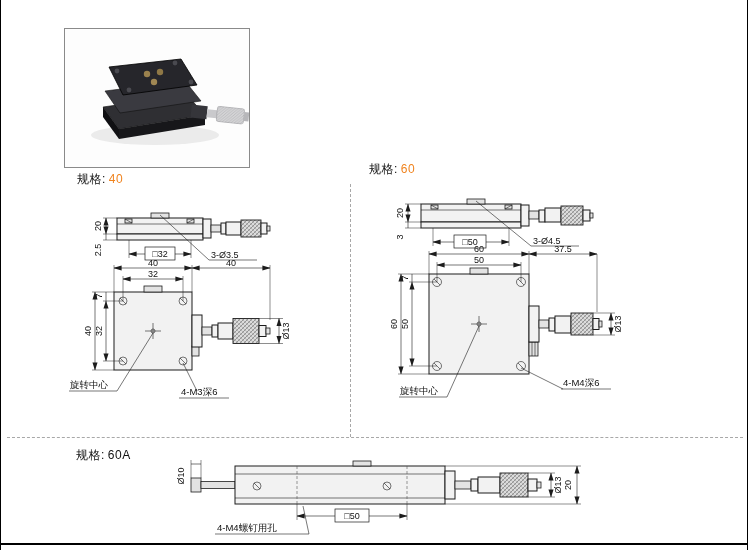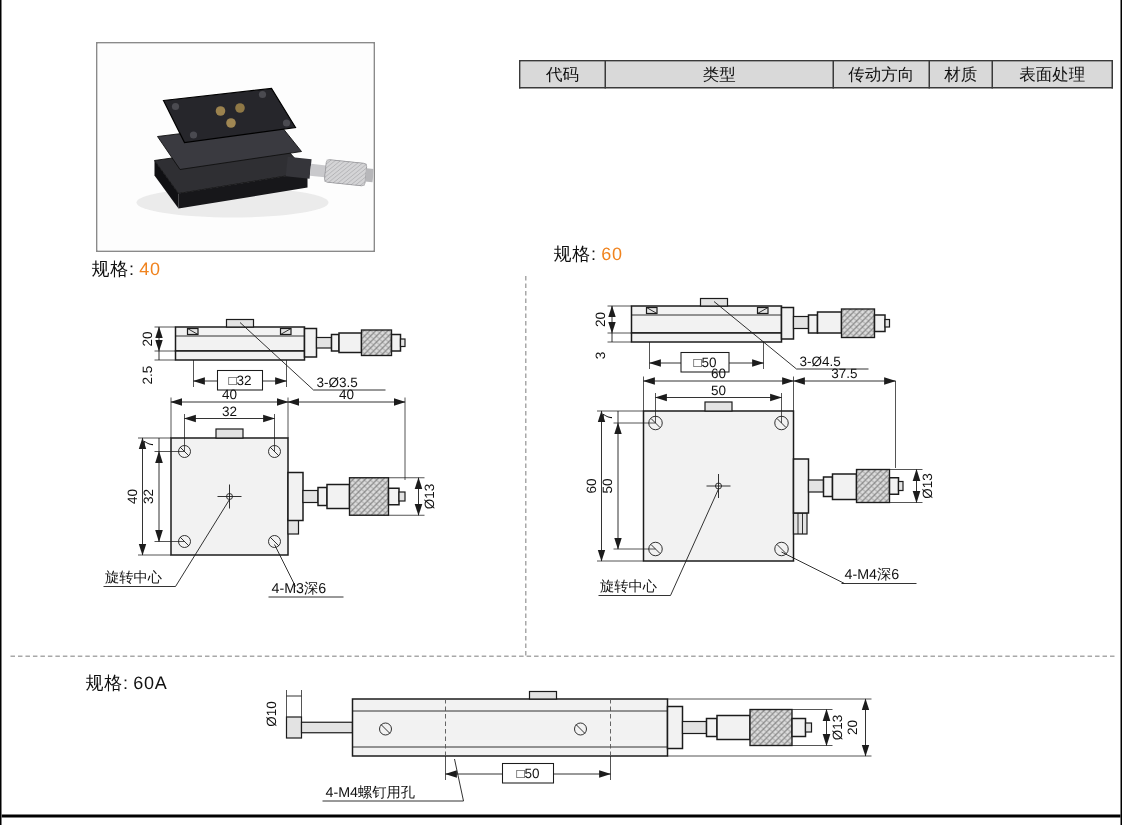--- a/index.html
+++ b/index.html
@@ -74,37 +74,30 @@
   <table class="spec-table">
     <colgroup>
       <col style="width:57px">
         <col style="width:90px">
         <col style="width:62px">
       <col style="width:64px">
         <col style="width:42px">
         <col style="width:80px">
     </colgroup>
     <tbody>
-        <tr>
-      <th>代码</th>
-      <th colspan="2">类型</th>
-      <th>传动方向</th>
-      <th>材质</th>
-      <th>表面处理</th>
-    </tr>
   </tbody>
     </table>
 
-  <div class="spec-label" style="left:60px;top:171px">
+  <div class="spec-label" style="left:76px;top:171px">
     <span>规格:</span><span class="v accent">40</span>
   </div>
   <div class="spec-label" style="left:368px;top:161px">
     <span>规格:</span><span class="v accent">60</span>
   </div>
-  <div class="spec-label" style="left:56px;top:447px">
+  <div class="spec-label" style="left:75px;top:447px">
     <span>规格:</span><span class="v">60A</span>
   </div>
 
   <svg class="drawing" style="left:58px;top:192px" width="285" height="220" viewBox="0 0 285 220">
     <defs>
       <marker id="ar40" viewBox="0 0 10 10" refX="9.5" refY="5" markerWidth="8" markerHeight="8" orient="auto-start-reverse" markerUnits="userSpaceOnUse">
         <path d="M0,1.8 L10,5 L0,8.2 Z" fill="#1c1c1c"></path>
       </marker>
       <pattern id="kn40" width="4" height="4" patternUnits="userSpaceOnUse">
         <rect width="4" height="4" fill="#dcdcdc"></rect>

